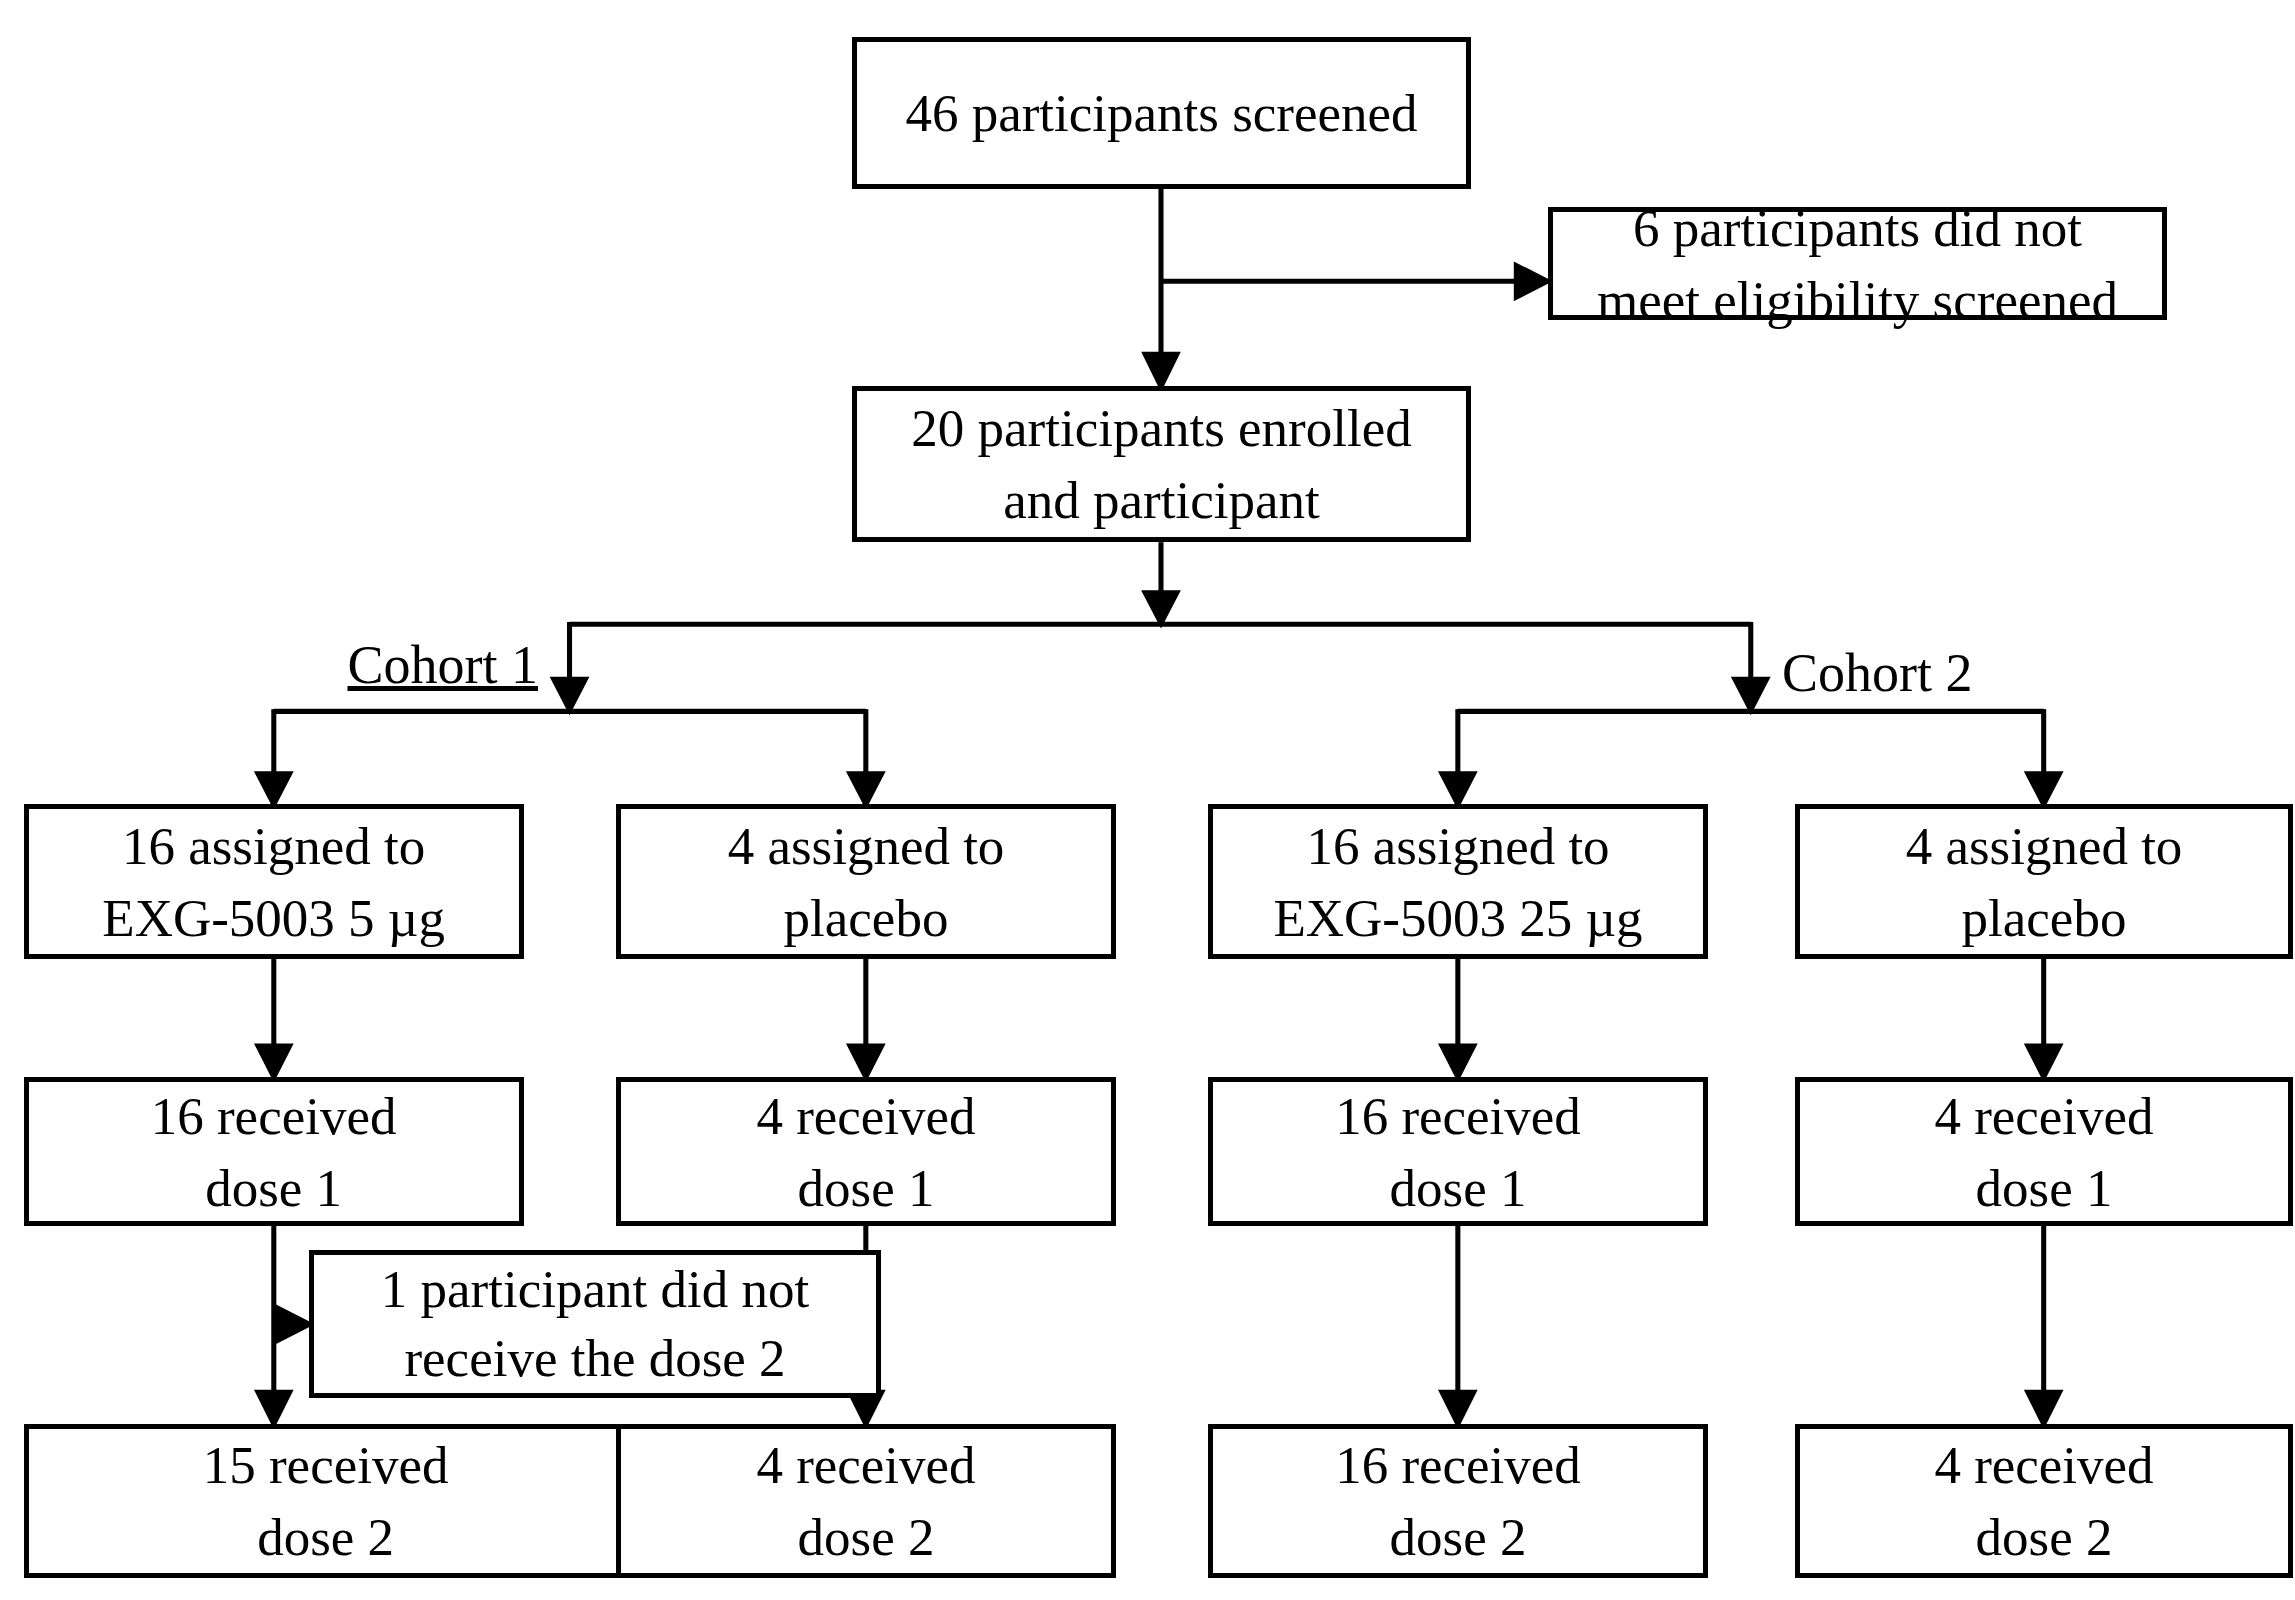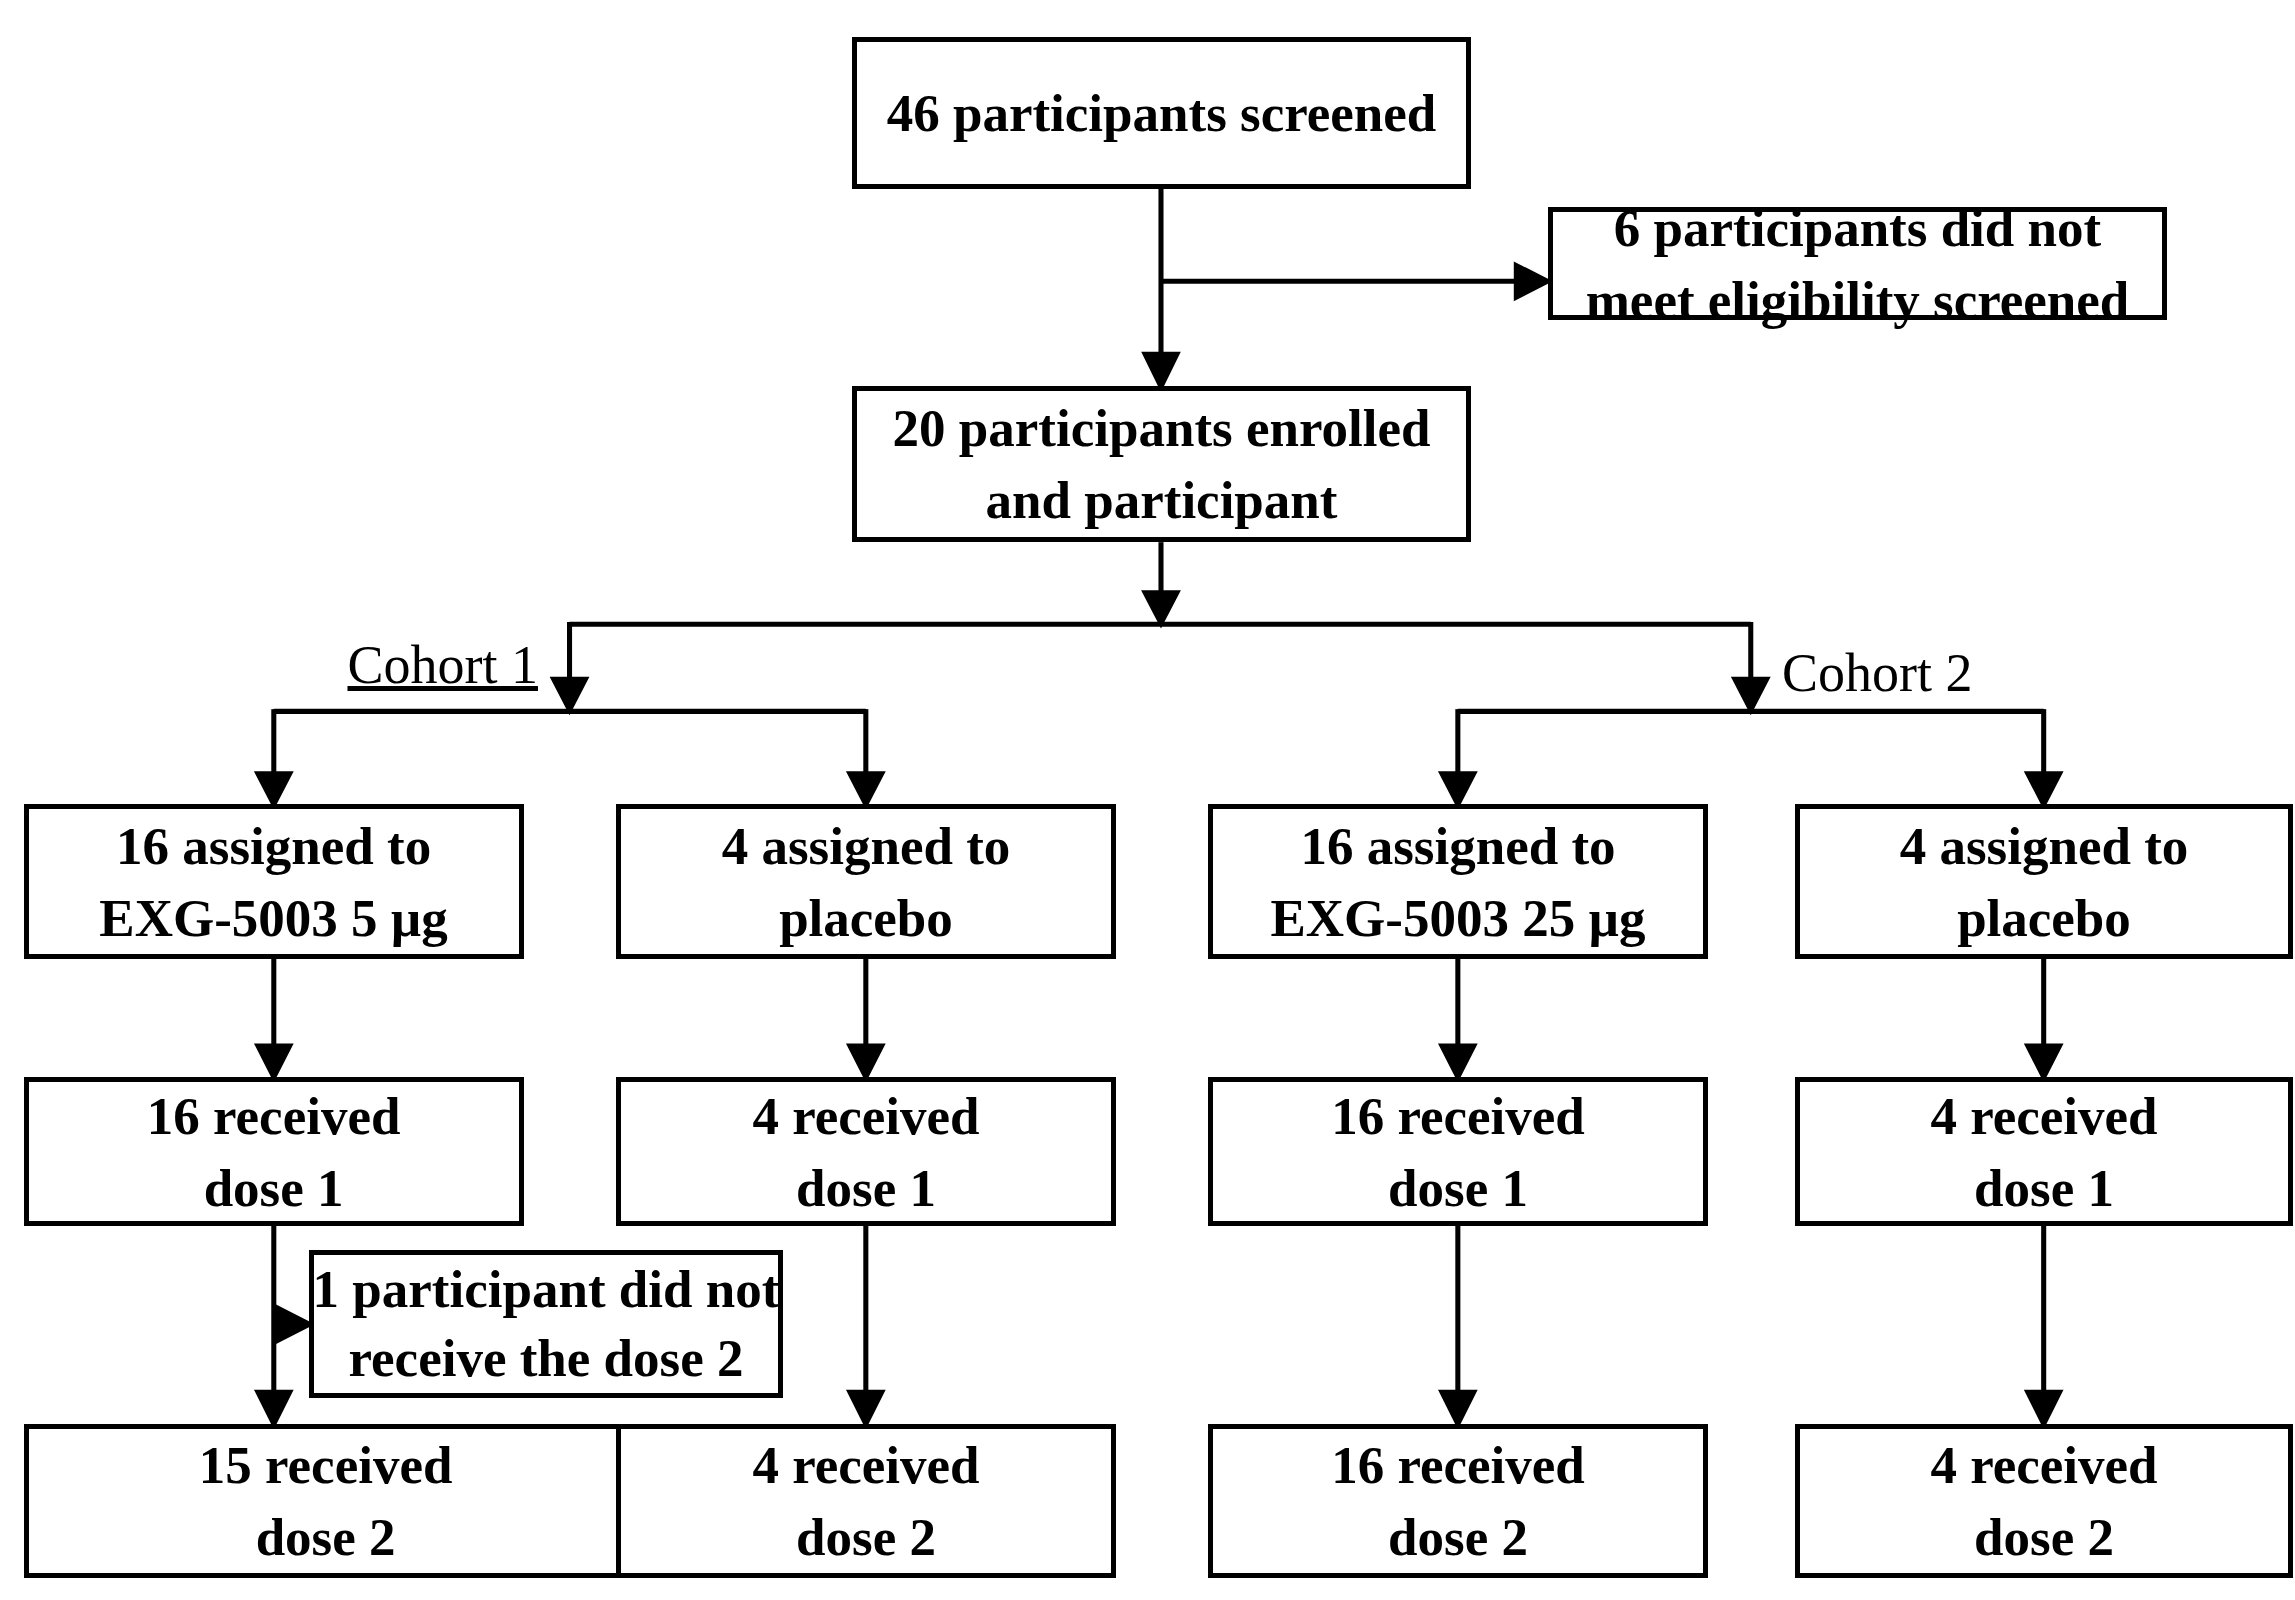--- a/index.html
+++ b/index.html
@@ -31,21 +31,20 @@
     border: 5.6px solid #000000;
     background: #ffffff;
     display: flex;
     flex-direction: column;
     align-items: center;
     justify-content: center;
     text-align: center;
     font-size: 53px;
     line-height: 72px;
     padding: 2.2px 5.6px;
-    font-weight: bold;
   }
   .box span { display: block; white-space: nowrap; }
   .cohort-label {
     position: absolute;
     font-size: 54px;
     line-height: 62px;
     white-space: nowrap;
   }
 </style>
 </head>
@@ -155,21 +154,21 @@
   </div>
   <div class="box" style="left:1208px; top:1077px; width:500px; height:149px;">
     <span>16 received</span>
     <span>dose 1</span>
   </div>
   <div class="box" style="left:1795px; top:1077px; width:498px; height:149px;">
     <span>4 received</span>
     <span>dose 1</span>
   </div>
 
-  <div class="box" style="left:309px; top:1250px; width:474px; height:148px; line-height:69px;">
+  <div class="box" style="left:309px; top:1250px; width:572px; height:148px; line-height:69px;">
     <span>1 participant did not</span>
     <span>receive the dose 2</span>
   </div>
 
   <div class="box" style="left:23.6px; top:1424px; width:604px; height:154px;">
     <span>15 received</span>
     <span>dose 2</span>
   </div>
   <div class="box" style="left:616px; top:1424px; width:500px; height:154px;">
     <span>4 received</span>

